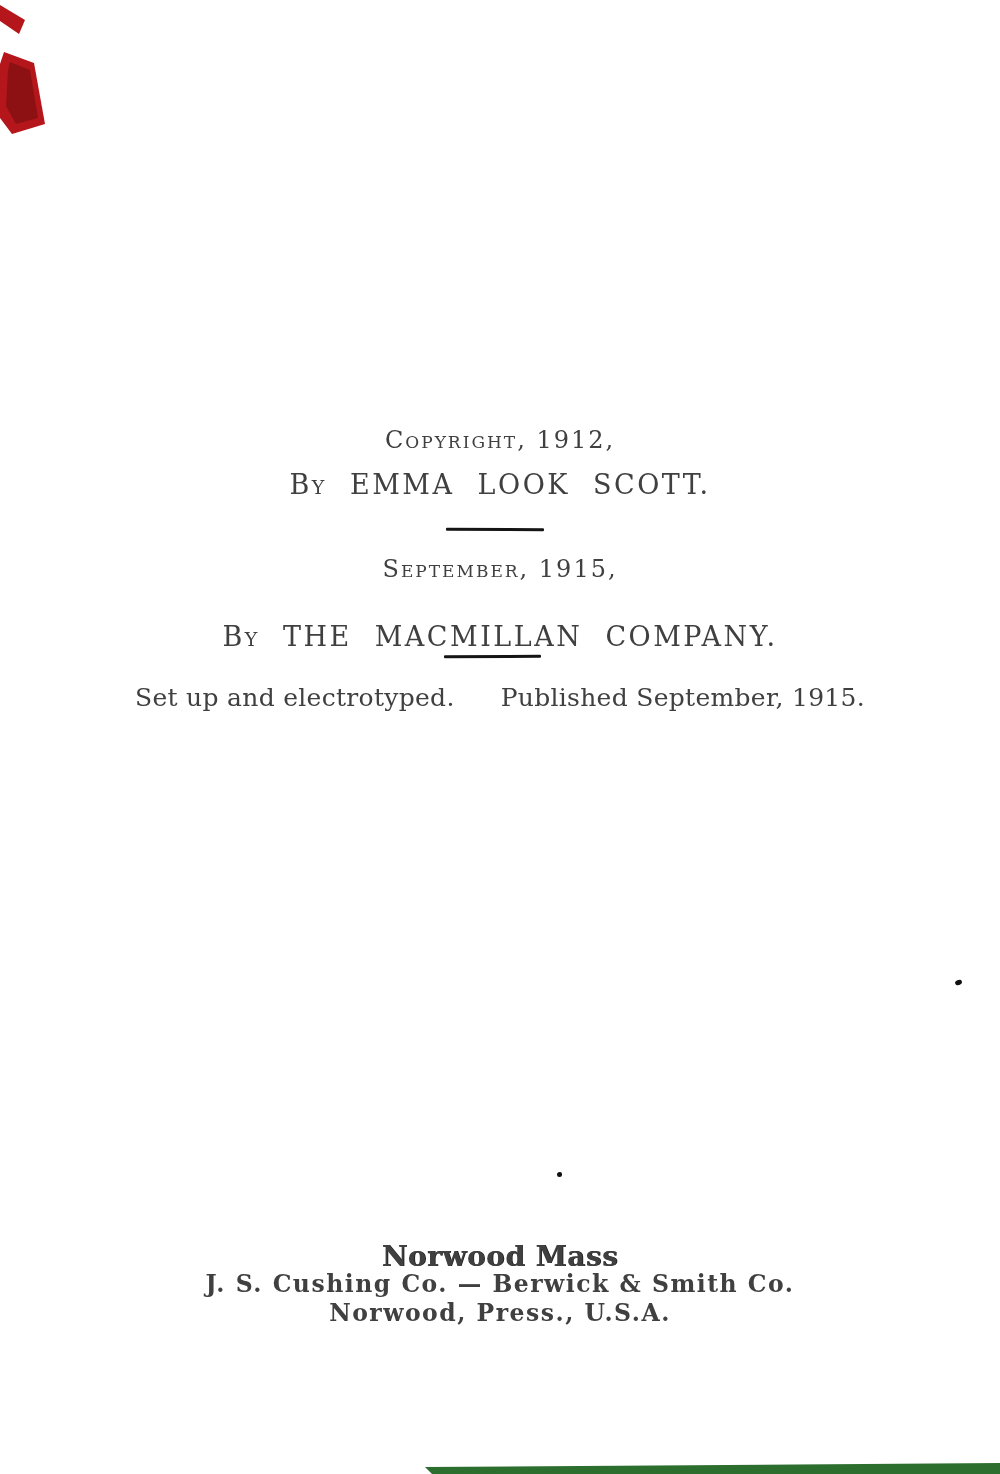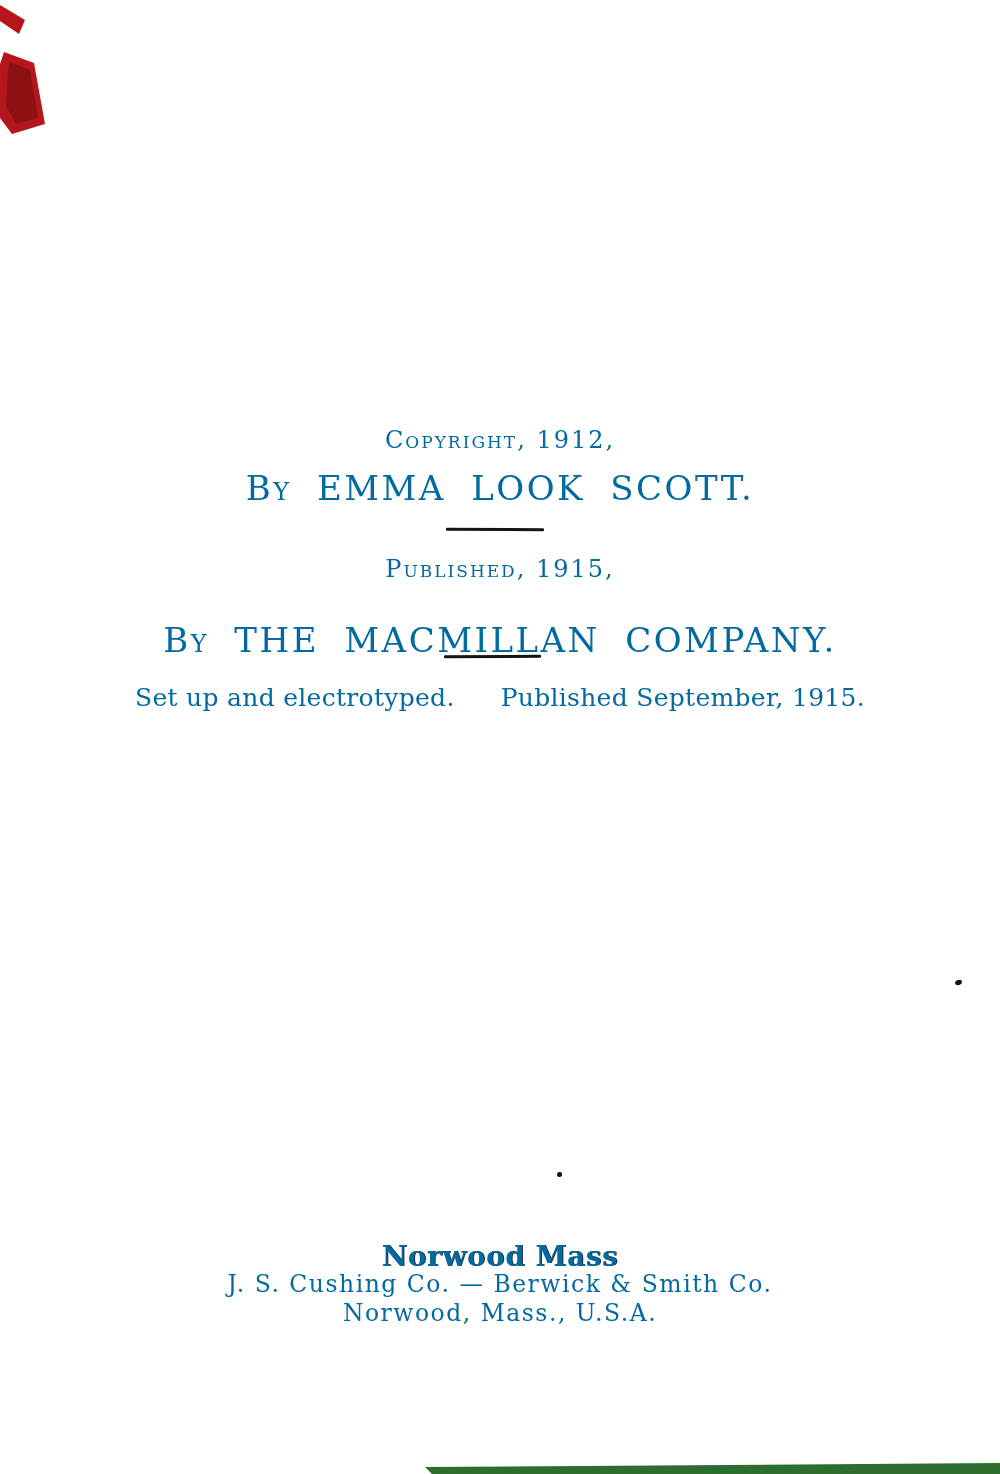--- a/index.html
+++ b/index.html
@@ -3,38 +3,38 @@
 <meta charset="utf-8">
 <style>
   html, body { margin: 0; padding: 0; background: #ffffff; }
   .page {
     position: relative;
     width: 1000px;
     height: 1474px;
     background: #ffffff;
     overflow: hidden;
     font-family: "DejaVu Serif", "Liberation Serif", serif;
-    color: #0369a1;
+    color: #404040;
   }
   .line {
     position: absolute;
     left: 0;
     width: 100%;
     text-align: center;
     line-height: 1.1;
     white-space: nowrap;
   }
   .smallcaps { font-variant: small-caps; }
   .copyright-line {
     font-size: 24px;
     letter-spacing: 2px;
     font-variant: small-caps;
   }
   .holder-line {
-    font-size: 34px;
+    font-size: 27px;
     letter-spacing: 2.5px;
     word-spacing: 12px;
     text-align: center;
   }
   .edition-line { font-size: 25px; letter-spacing: 0.3px; }
   .edition-gap { margin-left: 46px; }
   .rule {
     position: absolute;
     height: 3px;
     background: #141414;
@@ -43,21 +43,21 @@
   .rule-1 { top: 528px; left: 446px; width: 98px; transform: rotate(0.2deg); }
   .rule-2 { top: 655px; left: 444px; width: 97px; transform: rotate(-0.2deg); }
   .press-line {
     font-size: 28px;
     font-weight: bold;
     letter-spacing: 0.5px;
     text-shadow: 0.7px 0 0 #161616;
   }
   .imprint-line {
     font-size: 23.5px;
-    font-weight: normal;
+    font-weight: bold;
     letter-spacing: 1.5px;
   }
   .speck {
     position: absolute;
     background: #101010;
     border-radius: 55% 40% 50% 45%;
   }
   .speck-1 { left: 955px; top: 980px; width: 7px; height: 5px; transform: rotate(-18deg); }
   .speck-2 { left: 557px; top: 1172px; width: 5px; height: 5px; }
   .artifact { position: absolute; }
@@ -77,39 +77,39 @@
 
   <div class="line copyright-line" style="top:427px">Copyright, 1912,</div>
 
   <div class="line holder-line" style="top:470px">
     <span class="smallcaps">By</span>
     <span>EMMA LOOK SCOTT.</span>
   </div>
 
   <div class="rule rule-1"></div>
 
-  <div class="line copyright-line" style="top:556px">Published, 1915,</div>
+  <div class="line copyright-line" style="top:556px">September, 1915,</div>
 
   <div class="line holder-line" style="top:622px">
     <span class="smallcaps">By</span>
     <span>THE MACMILLAN COMPANY.</span>
   </div>
 
   <div class="rule rule-2"></div>
 
   <div class="line edition-line" style="top:684px">
     <span>Set up and electrotyped.</span><span class="edition-gap">Published September, 1915.</span>
   </div>
 
   <div class="speck speck-1"></div>
   <div class="speck speck-2"></div>
 
   <div class="line press-line" style="top:1242px">Norwood Mass</div>
 
   <div class="line imprint-line" style="top:1272px">J. S. Cushing Co. — Berwick &amp; Smith Co.</div>
 
-  <div class="line imprint-line" style="top:1301px">Norwood, Mass., U.S.A.</div>
+  <div class="line imprint-line" style="top:1301px">Norwood, Press., U.S.A.</div>
 
   <svg class="artifact artifact-bottom" width="1000" height="12" viewBox="0 0 1000 12">
     <polygon points="425,5 1000,1 1000,12 432,12" fill="#2c6e2e"></polygon>
   </svg>
 
 </div>
 
 </body></html>

